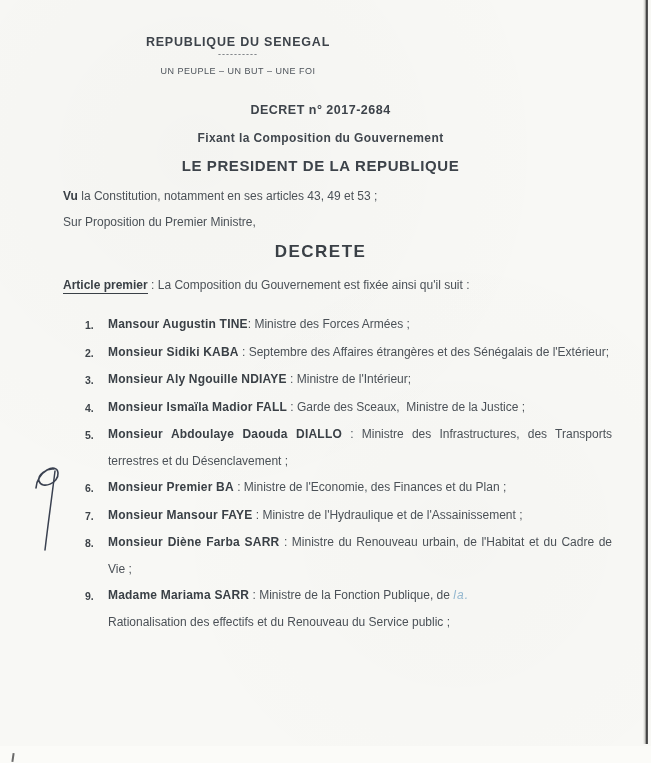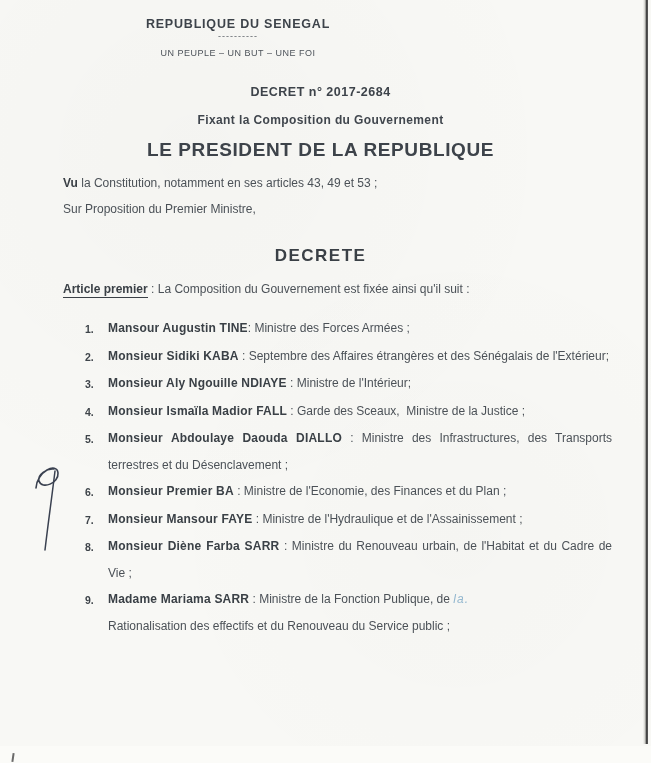--- a/index.html
+++ b/index.html
@@ -28,21 +28,21 @@
     position: absolute; left: 12px; bottom: 1px;
     width: 2px; height: 9px;
     background: #6a6a6a;
     transform: rotate(8deg);
   }
   .content {
     position: absolute; left: 63px; top: 0;
     width: 549px;
   }
   .nat-header {
-    margin-top: 17px;
+    margin-top: 35px;
     margin-left: 52px;
     width: 246px;
     text-align: center;
   }
   .republic {
     font-size: 12.5px; font-weight: bold;
     letter-spacing: 0.8px;
     color: #3d434a;
   }
   .hdr-sep {
@@ -62,35 +62,35 @@
     color: #3d434a;
   }
   .subject {
     margin-top: 14px;
     font-size: 12px; font-weight: bold;
     letter-spacing: 0.4px;
     color: #40464d;
   }
   .issuer {
     margin-top: 12px;
-    font-size: 19px; font-weight: bold;
+    font-size: 15px; font-weight: bold;
     letter-spacing: 0.6px;
     color: #3d434a;
   }
   .para {
     font-size: 12px; line-height: 14px;
     text-align: justify;
     color: #4b5157;
   }
   .visa1 { margin-top: 15px; }
   .visa2 { margin-top: 12px; }
   .proposition { margin-top: 1px; text-align: left; }
   .lead { font-weight: bold; color: #3a4046; }
   .decree-word {
-    margin-top: 30px;
+    margin-top: 13px;
     font-size: 17px; font-weight: bold;
     letter-spacing: 1.5px;
     color: #3a4046;
   }
   .article-line {
     margin-top: 16px;
     font-size: 12px;
     color: #4b5157;
   }
   .article-label {

